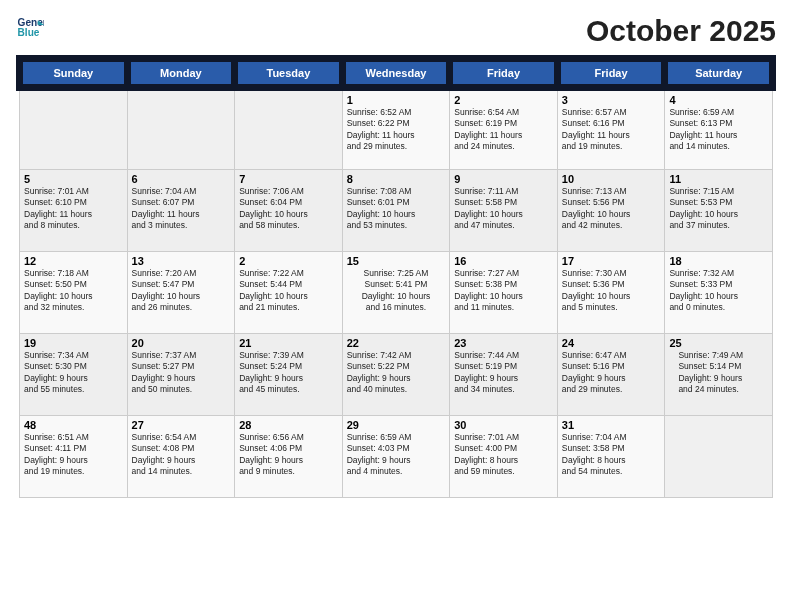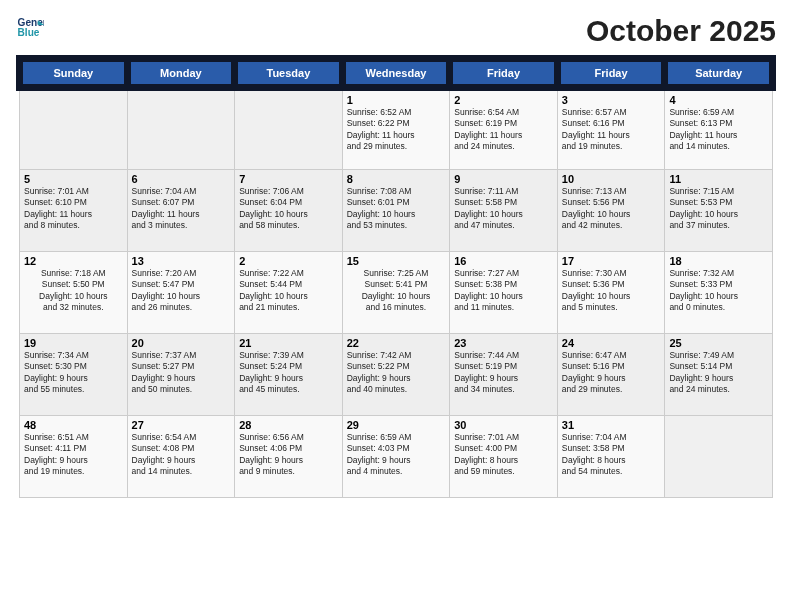--- a/index.html
+++ b/index.html
@@ -198,21 +198,21 @@
             <span class="day-num">11</span>
             <div class="day-info" style="white-space: pre-line;">Sunrise: 7:15 AM
 Sunset: 5:53 PM
 Daylight: 10 hours
 and 37 minutes.</div>
           </td>
         </tr>
         <tr>
           <td>
             <span class="day-num">12</span>
-            <div class="day-info" style="white-space: pre-line; text-align: center;">Sunrise: 7:18 AM
+            <div class="day-info" style="white-space: pre-line;">Sunrise: 7:18 AM
 Sunset: 5:50 PM
 Daylight: 10 hours
 and 32 minutes.</div>
           </td>
           <td>
             <span class="day-num">13</span>
             <div class="day-info" style="white-space: pre-line;">Sunrise: 7:20 AM
 Sunset: 5:47 PM
 Daylight: 10 hours
 and 26 minutes.</div>
@@ -291,21 +291,21 @@
           </td>
           <td>
             <span class="day-num">24</span>
             <div class="day-info" style="white-space: pre-line;">Sunrise: 6:47 AM
 Sunset: 5:16 PM
 Daylight: 9 hours
 and 29 minutes.</div>
           </td>
           <td>
             <span class="day-num">25</span>
-            <div class="day-info" style="white-space: pre-line;">Sunrise: 7:49 AM
+            <div class="day-info" style="white-space: pre-line; margin-left: 9px;">Sunrise: 7:49 AM
 Sunset: 5:14 PM
 Daylight: 9 hours
 and 24 minutes.</div>
           </td>
         </tr>
         <tr>
           <td>
             <span class="day-num">48</span>
             <div class="day-info" style="white-space: pre-line;">Sunrise: 6:51 AM
 Sunset: 4:11 PM

